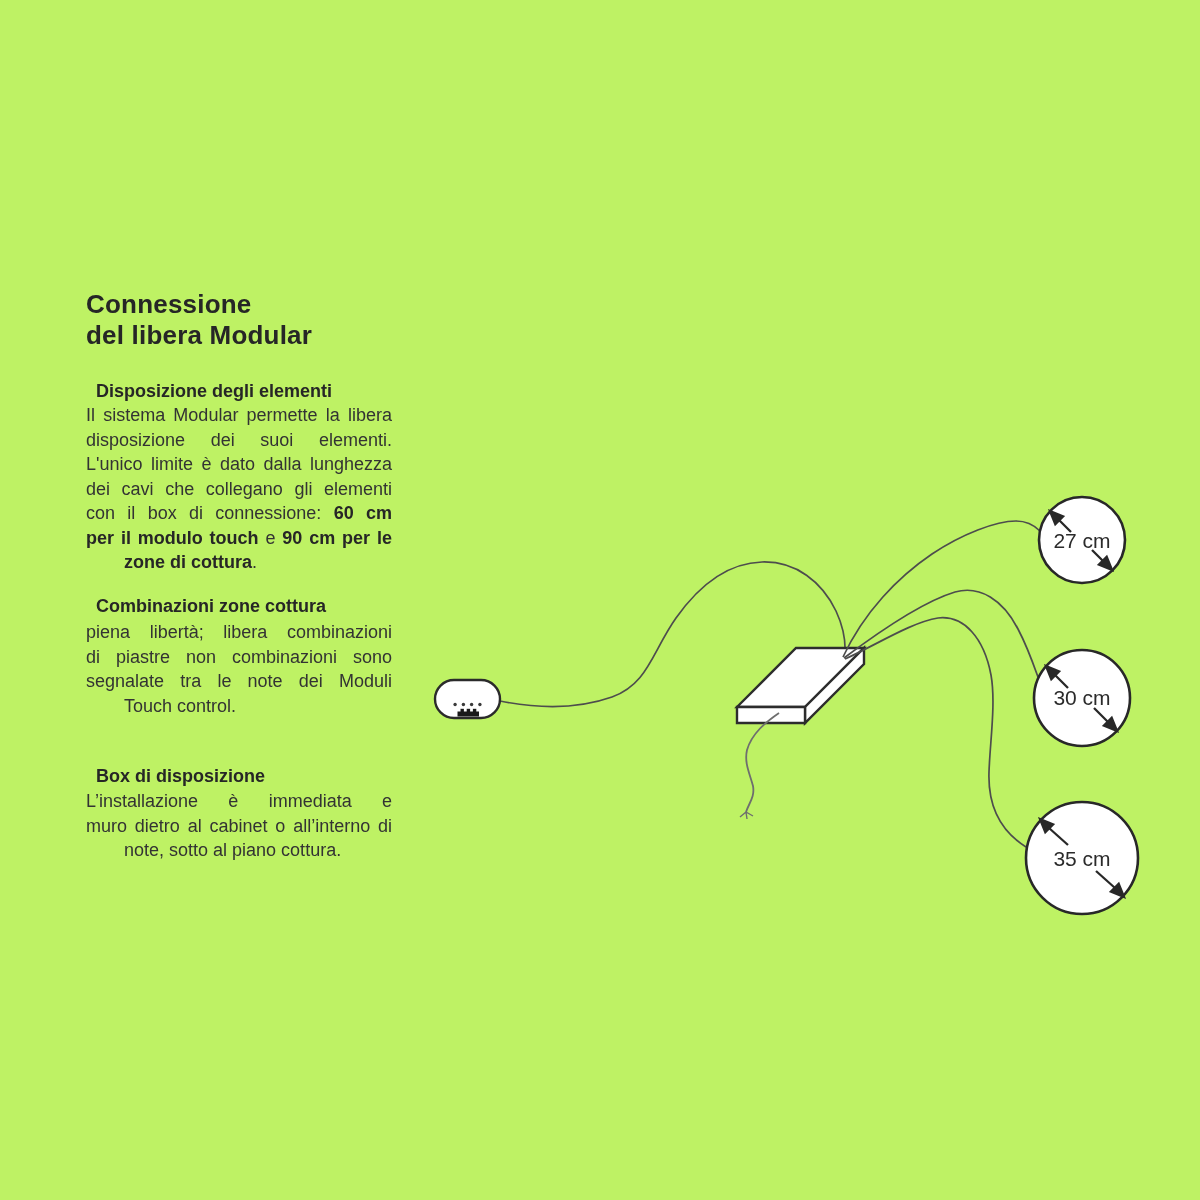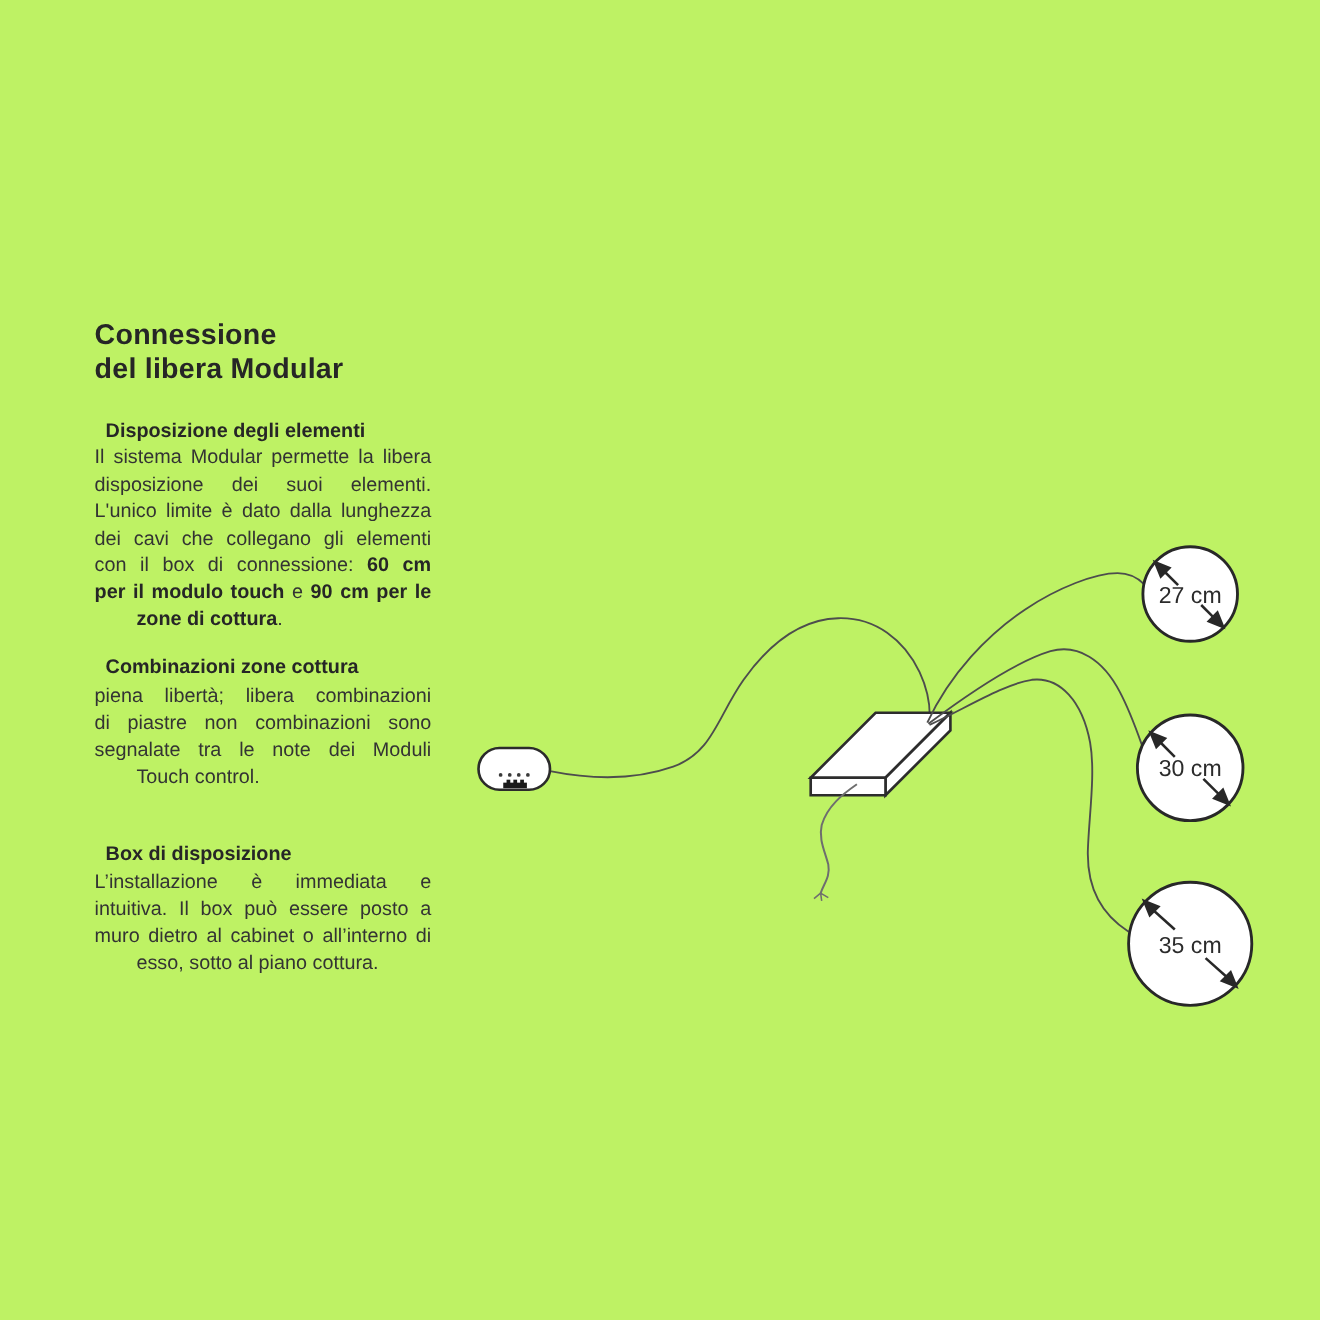--- a/index.html
+++ b/index.html
@@ -48,23 +48,22 @@
       <div class="pline last"><b>zone di cottura</b>.</div>
     </div>
   <div class="para p1">
       <div class="pline">piena libertà; libera combinazioni</div>
       <div class="pline">di piastre non combinazioni sono</div>
       <div class="pline">segnalate tra le note dei Moduli</div>
       <div class="pline last">Touch control.</div>
     </div>
   <div class="para p2">
       <div class="pline">L’installazione è immediata e</div>
-      <div class="pline">intuitiva. Il box può essere posto a</div>
       <div class="pline">muro dietro al cabinet o all’interno di</div>
-      <div class="pline last">esso, sotto al piano cottura.</div>
+      <div class="pline last">note, sotto al piano cottura.</div>
     </div>
 
   <svg class="diagram" viewBox="0 0 1200 1200">
 
     <path d="M 500 701 C 540 709, 578 709, 612 697 C 648 684, 652 652, 676 618
              C 698 587, 726 563, 762 562 C 796 561, 822 582, 836 611
              C 843 626, 846 642, 845 656" fill="none" stroke="#4d4d4d" stroke-width="1.7"></path>
 
     <g>
       <polygon points="737,707 796,648 864,648 805,707" fill="#ffffff" stroke="#2d2d2d" stroke-width="2.4"></polygon>

